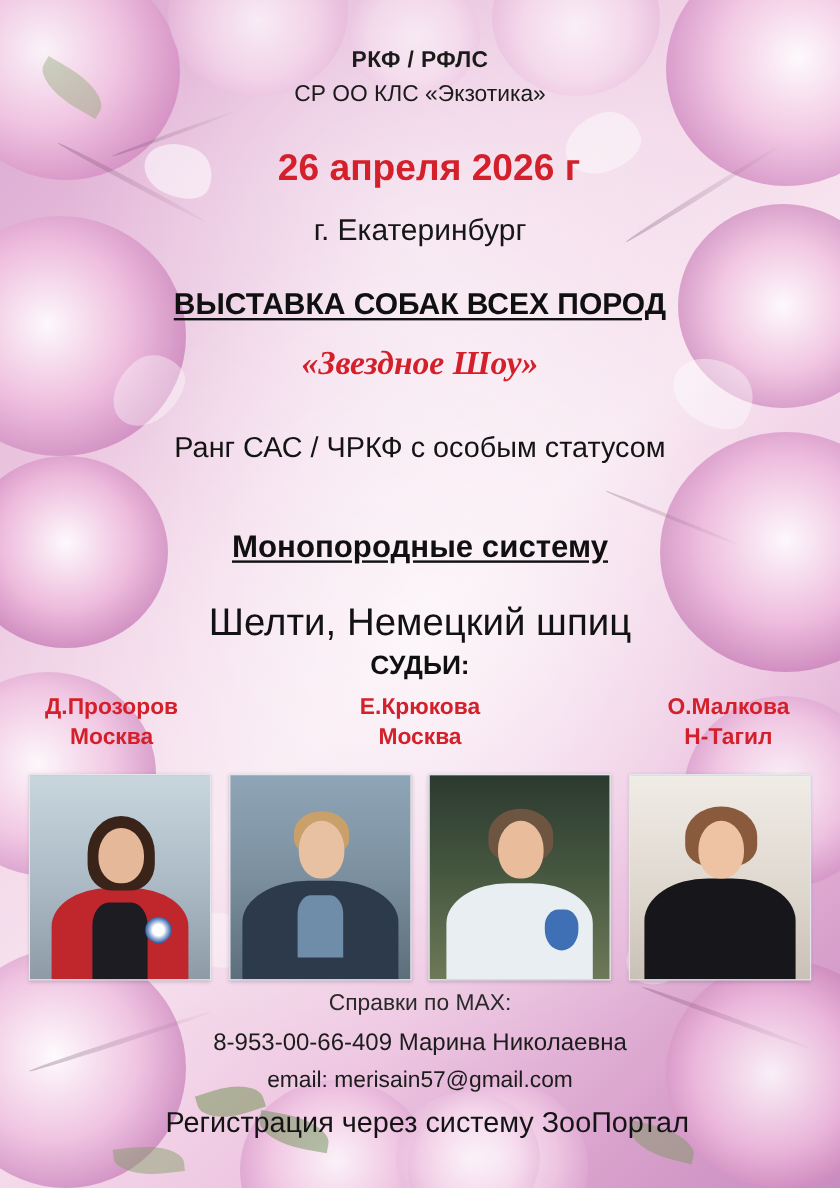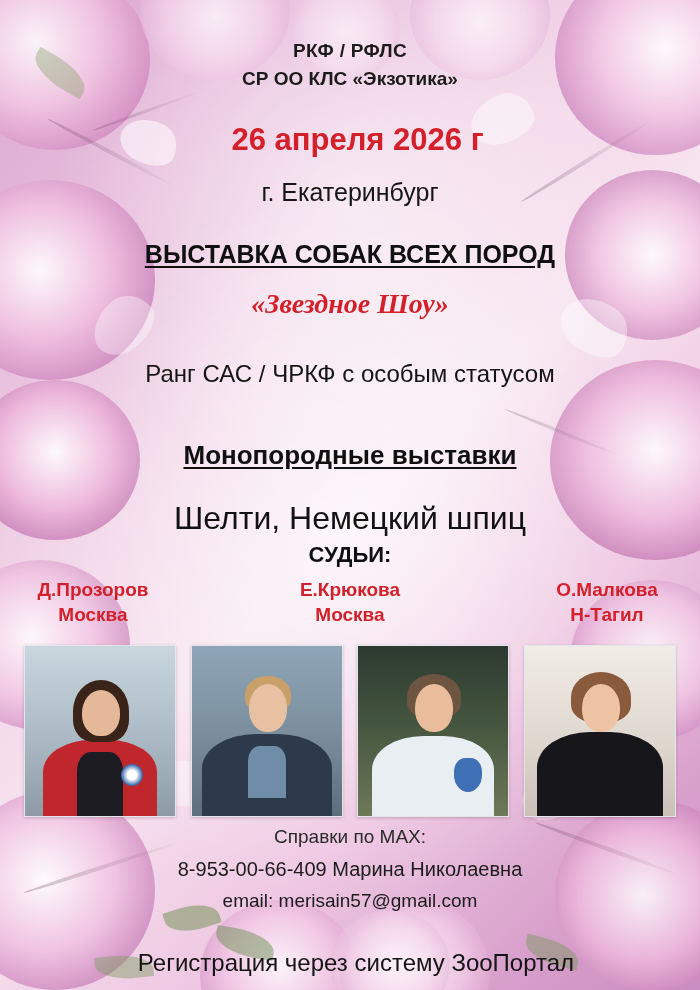--- a/index.html
+++ b/index.html
@@ -70,21 +70,21 @@
     top: 40px; left: 0; right: 0;
     font-size: 19px;
     font-weight: bold;
     color: #1b1b1b;
     letter-spacing: .3px;
   }
   .org2 {
     position: absolute;
     top: 68px; left: 0; right: 0;
     font-size: 19px;
-    font-weight: bold;
+    font-weight: normal;
     color: #1b1b1b;
   }
   .date {
     position: absolute;
     top: 122px; left: 15px; right: 0;
     font-size: 31px;
     font-weight: bold;
     color: #d4202a;
   }
   .city {
@@ -228,21 +228,20 @@
     position: absolute;
     top: 890px; left: 0; right: 0;
     font-size: 19px;
     color: #1c1c1c;
   }
   .registration {
     position: absolute;
     top: 922px; left: 12px; right: 0;
     font-size: 24px;
     color: #141414;
-    margin-top: 27px;
   }
 </style>
 </head>
 <body>
 
 <div id="poster">
 
   <div>
 
     <div class="blossom" style="left:-40px; top:-30px; width:190px; height:180px; background:radial-gradient(circle at 40% 40%, #ffffff 0%, #f3c8e4 40%, #cf84bd 80%); opacity:.85;"></div>
@@ -292,21 +291,21 @@
     <div class="org1 line">РКФ / РФЛС</div>
     <div class="org2 line">СР ОО КЛС «Экзотика»</div>
 
     <div class="date line">26 апреля 2026 г</div>
     <div class="city line">г. Екатеринбург</div>
 
     <div class="expo-title line">ВЫСТАВКА СОБАК ВСЕХ ПОРОД</div>
     <div class="show-name line">«Звездное Шоу»</div>
 
     <div class="rank line">Ранг САС / ЧРКФ с особым статусом</div>
-    <div class="mono line">Монопородные выставки</div>
+    <div class="mono line">Монопородные систему</div>
     <div class="breeds line">Шелти, Немецкий шпиц</div>
 
     <div class="judges-label line">СУДЬИ:</div>
 
     <div class="judges-row">
       <div class="judge">
         <div class="judge-name">Д.Прозоров</div>
         <div class="judge-city">Москва</div>
       </div>
       <div class="judge">

